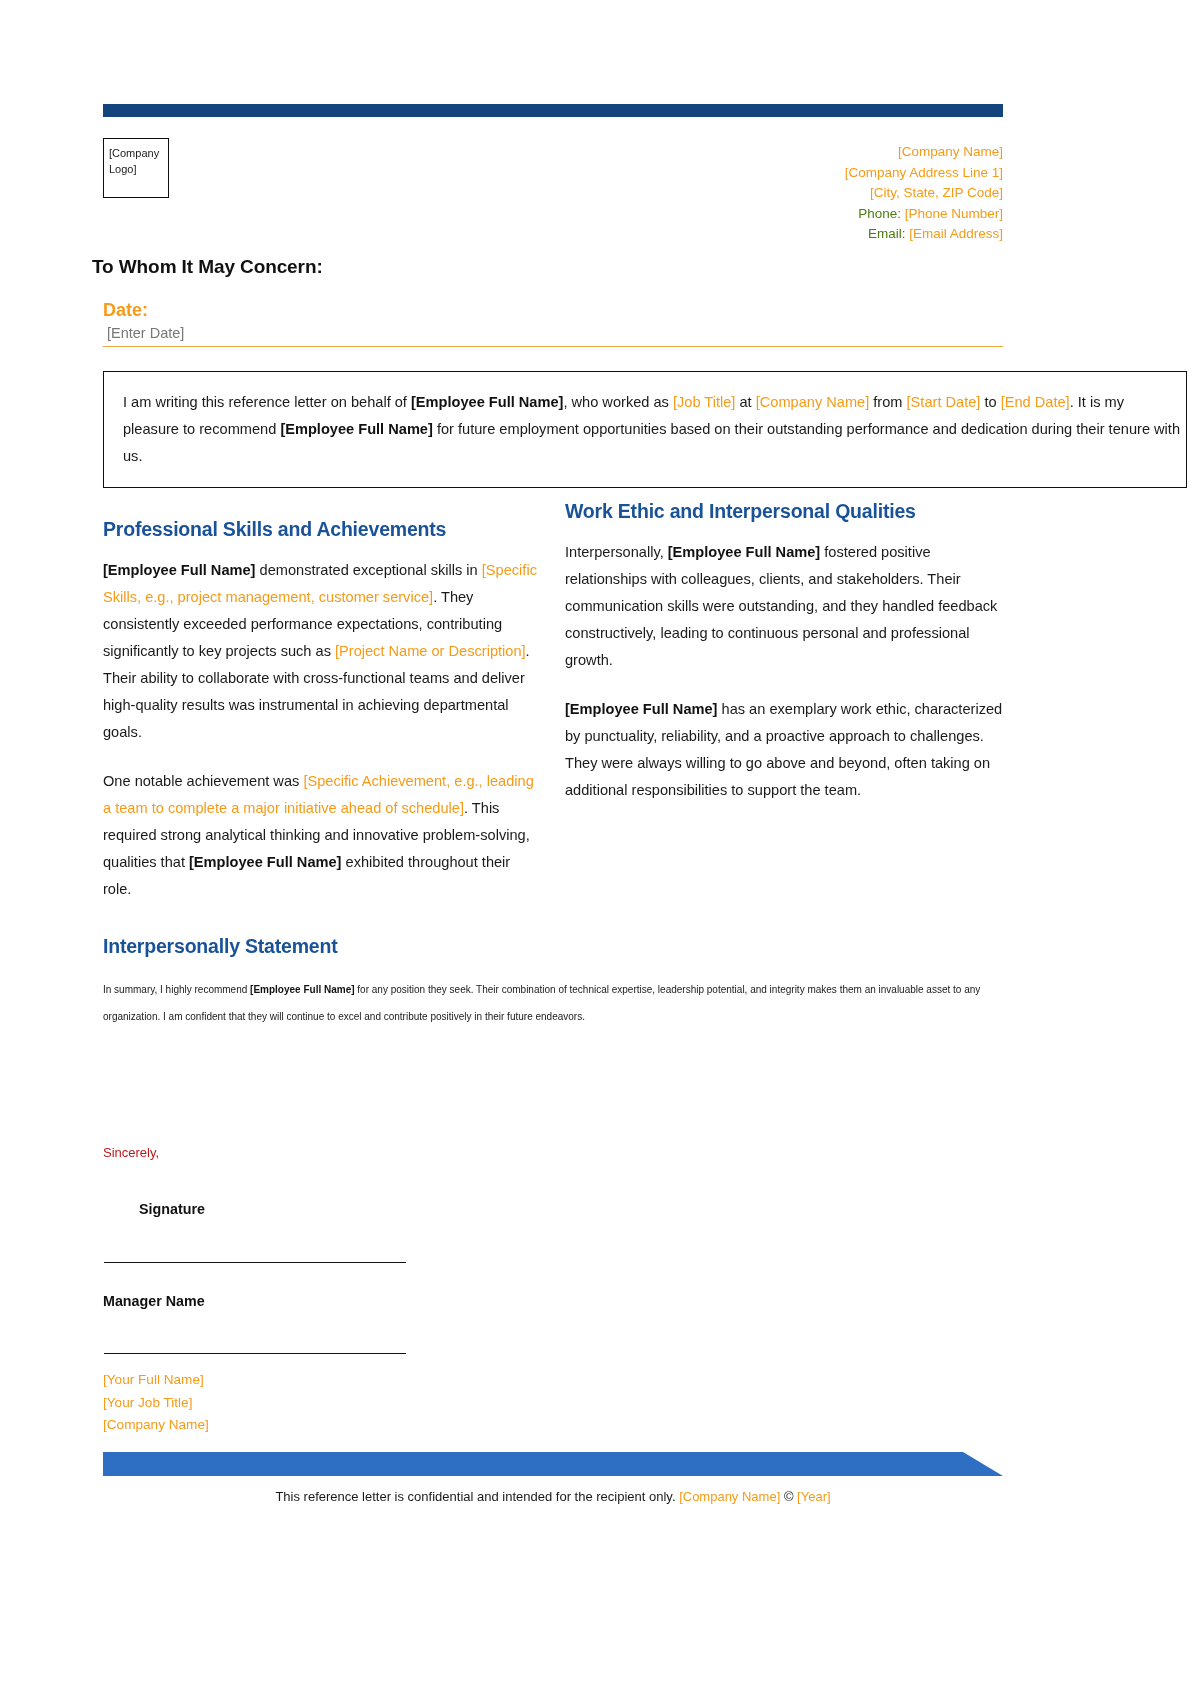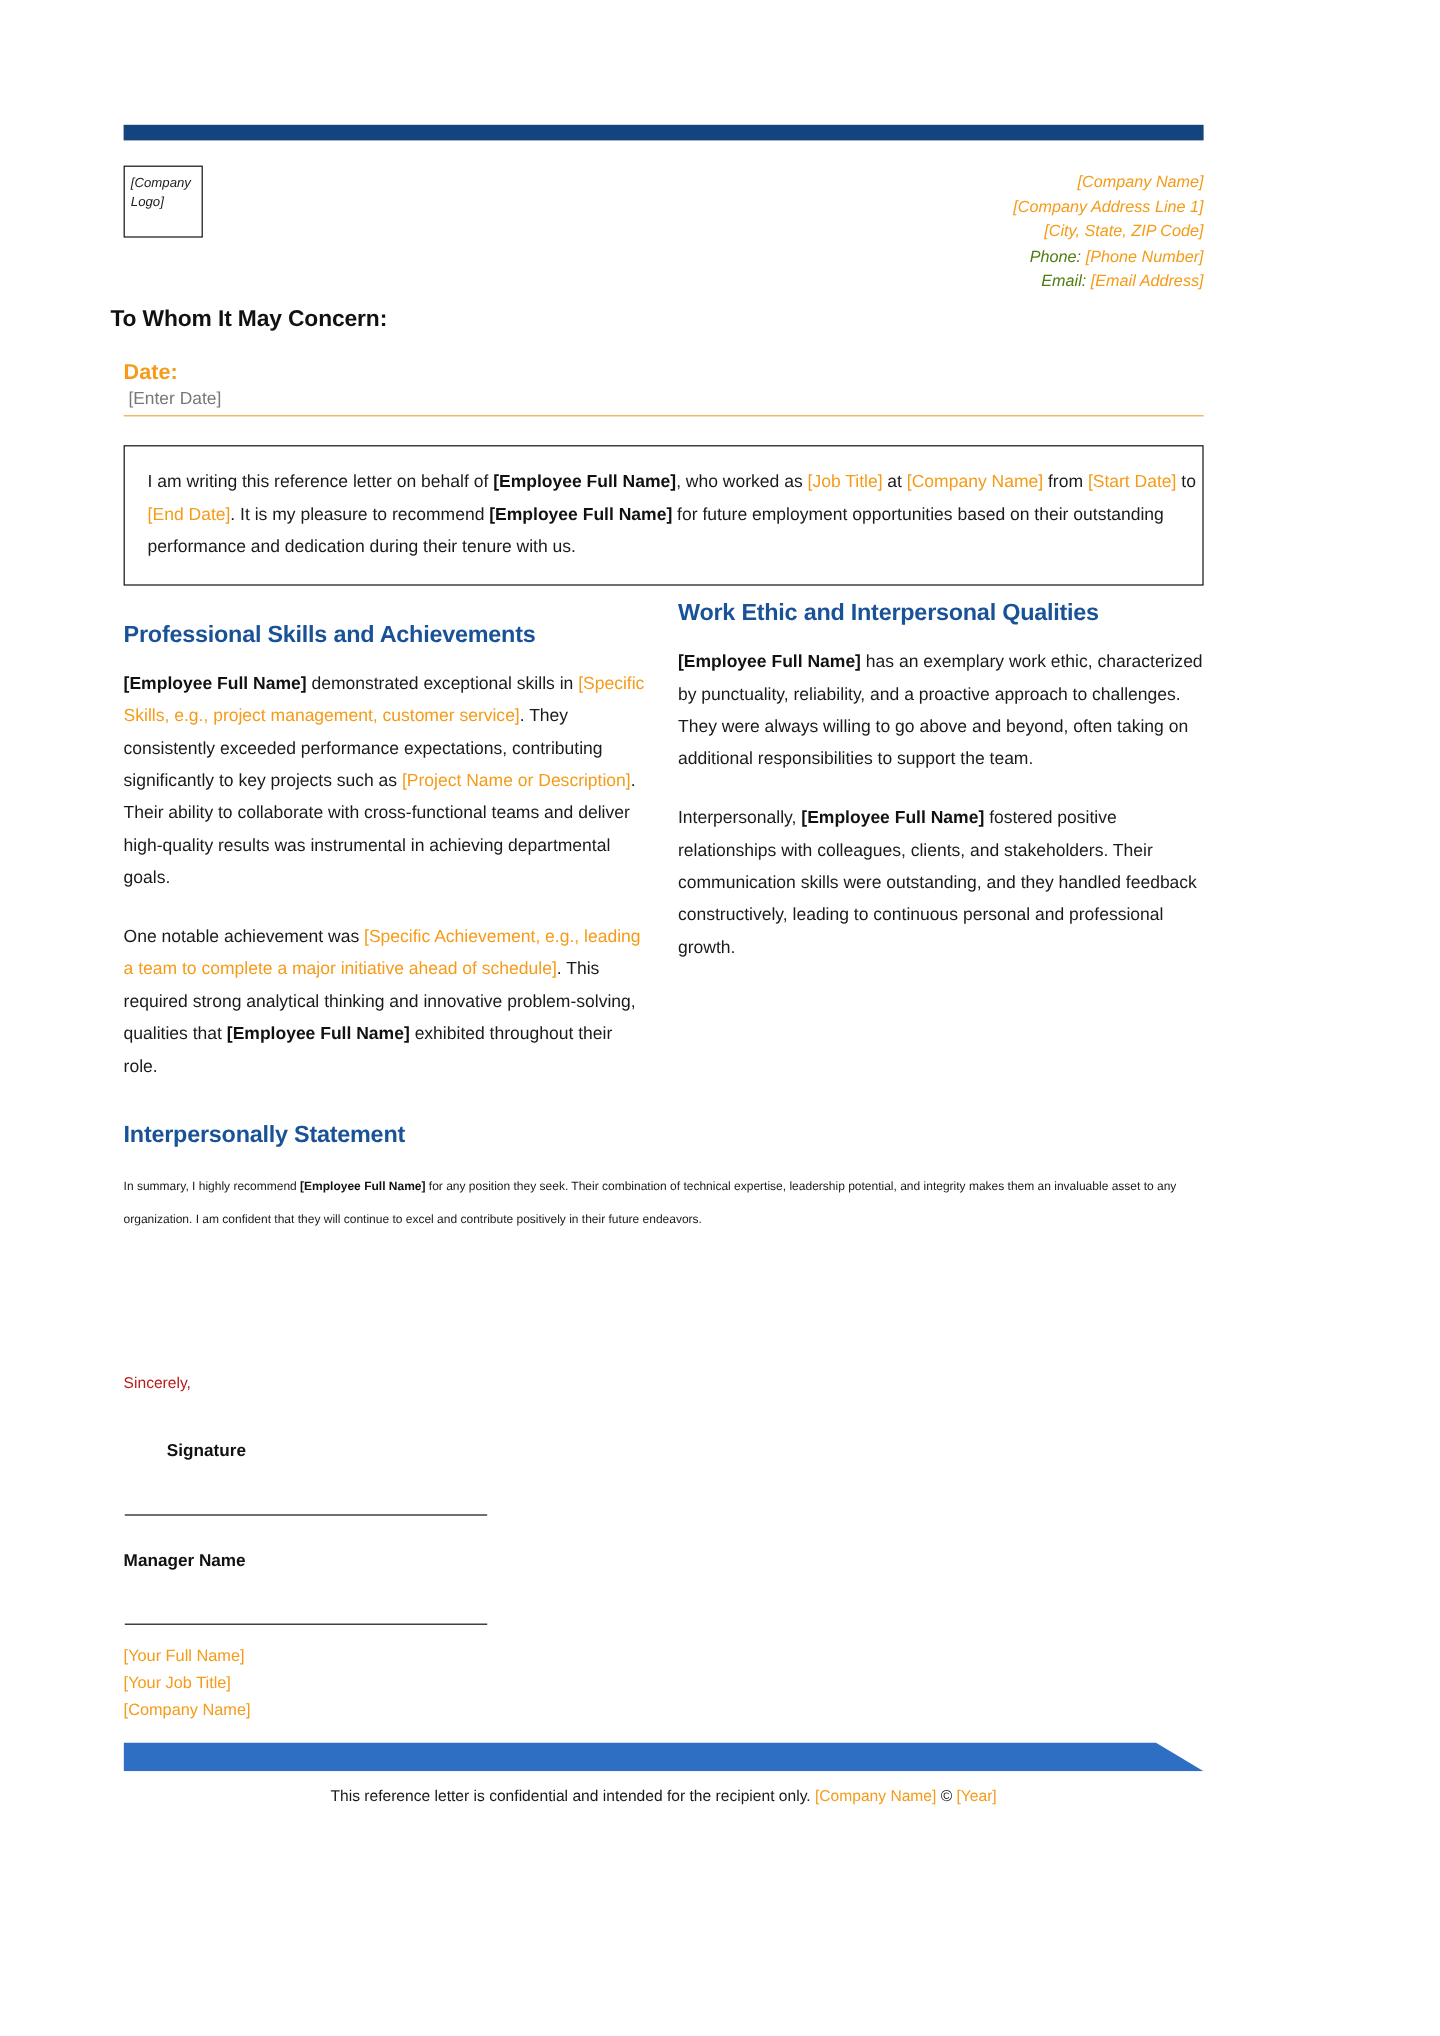--- a/index.html
+++ b/index.html
@@ -33,21 +33,20 @@
 
   
   .header {
     position: absolute;
     left: 103px;
     top: 138px;
     width: 900px;
     display: flex;
     justify-content: space-between;
     align-items: flex-start;
-    font-style: italic;
   }
   .logo-box {
     width: 66px;
     height: 60px;
     border: 1.5px solid #111111;
     padding: 6px 5px 0 5px;
     font-size: 11px;
     line-height: 16px;
     color: #1a1a1a;
   }
@@ -90,21 +89,21 @@
     padding: 0 0 5px 4px;
     font-size: 14.5px;
     color: #777777;
   }
 
   
   .intro-box {
     position: absolute;
     left: 103px;
     top: 371px;
-    width: 900px;
+    width: 1084px;
     border: 1.3px solid #111111;
     padding: 17px 4px 17px 19px;
   }
   .intro-box p {
     margin: 0;
     font-size: 14.6px;
     line-height: 27px;
     color: #1a1a1a;
   }
   .intro-box b { font-weight: bold; color: #111111; }
@@ -253,22 +252,22 @@
   </div>
 
   <div class="col-left">
     <h2 class="sec">Professional Skills and Achievements</h2>
     <p><b>[Employee Full Name]</b><span> demonstrated exceptional skills in </span><span class="ph">[Specific Skills, e.g., project management, customer service]</span><span>. They consistently exceeded performance expectations, contributing significantly to key projects such as </span><span class="ph">[Project Name or Description]</span><span>. Their ability to collaborate with cross-functional teams and deliver high-quality results was instrumental in achieving departmental goals.</span></p>
     <p><span>One notable achievement was </span><span class="ph">[Specific Achievement, e.g., leading a team to complete a major initiative ahead of schedule]</span><span>. This required strong analytical thinking and innovative problem-solving, qualities that </span><b>[Employee Full Name]</b><span> exhibited throughout their role.</span></p>
   </div>
 
   <div class="col-right">
     <h2 class="sec">Work Ethic and Interpersonal Qualities</h2>
+    <p><span>Interpersonally, </span><b>[Employee Full Name]</b><span> fostered positive relationships with colleagues, clients, and stakeholders. Their communication skills were outstanding, and they handled feedback constructively, leading to continuous personal and professional growth.</span></p>
     <p><b>[Employee Full Name]</b><span> has an exemplary work ethic, characterized by punctuality, reliability, and a proactive approach to challenges. They were always willing to go above and beyond, often taking on additional responsibilities to support the team.</span></p>
-    <p><span>Interpersonally, </span><b>[Employee Full Name]</b><span> fostered positive relationships with colleagues, clients, and stakeholders. Their communication skills were outstanding, and they handled feedback constructively, leading to continuous personal and professional growth.</span></p>
   </div>
 
   <div class="rec">
     <h2 class="sec">Interpersonally Statement</h2>
     <p><span>In summary, I highly recommend </span><b>[Employee Full Name]</b><span> for any position they seek. Their combination of technical expertise, leadership potential, and integrity makes them an invaluable asset to any organization. I am confident that they will continue to excel and contribute positively in their future endeavors.</span></p>
   </div>
 
   <div class="sincerely">Sincerely,</div>
   <div class="sig-label-1">Signature</div>
   <div class="sig-line-1"></div>

